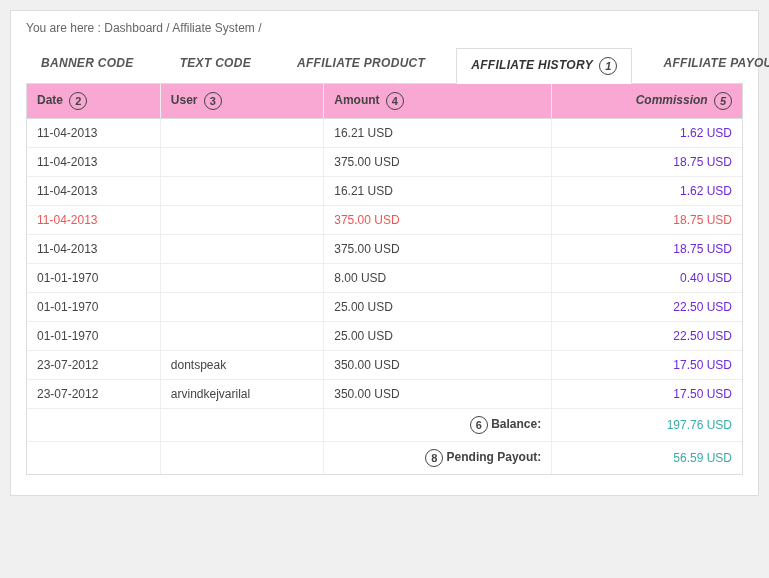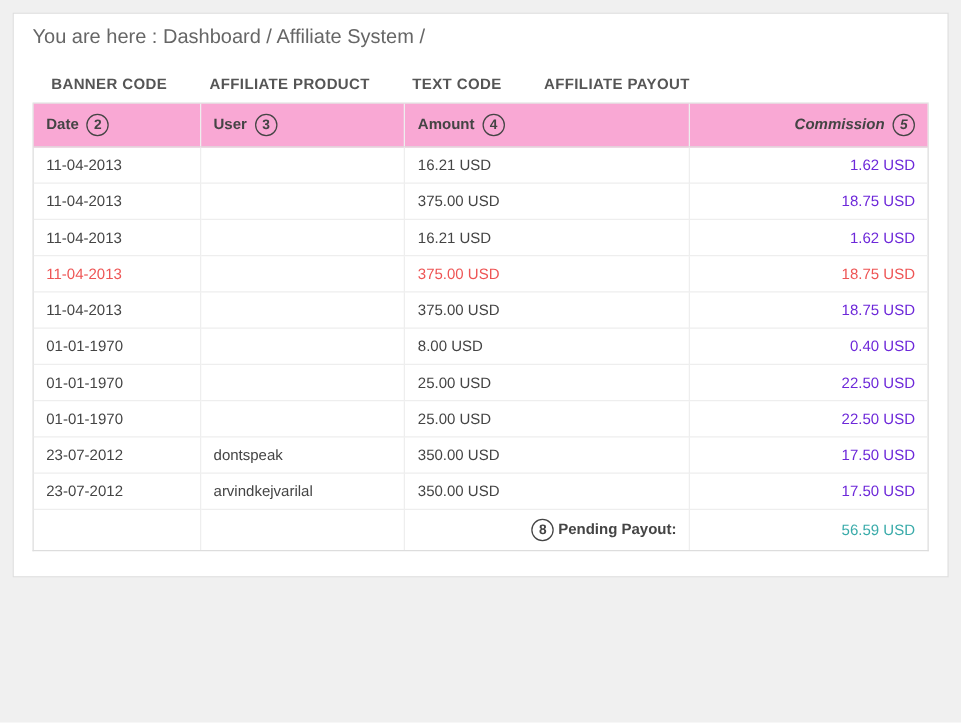--- a/index.html
+++ b/index.html
@@ -10,29 +10,30 @@
       background: #f0f0f0;
       padding: 10px;
     }
     .page-wrapper {
       background: #fff;
       border: 1px solid #ddd;
       padding: 10px 15px 20px 15px;
       max-width: 769px;
     }
     .breadcrumb {
-      font-size: 16px;
+      font-size: 12px;
       color: #666;
       margin-bottom: 12px;
     }
     .tabs {
       display: flex;
       border-bottom: 1px solid #ddd;
       margin-bottom: 0;
-      gap: 4px;
+      gap: 16px;
+      font-style: italic;
     }
     .tab {
       padding: 8px 14px;
       font-size: 12px;
       font-weight: bold;
       color: #555;
       cursor: pointer;
       border: 1px solid transparent;
       border-bottom: none;
       text-transform: uppercase;
@@ -110,22 +111,26 @@
     }
   </style>
 </head>
 <body>
 
 <div class="page-wrapper">
   <div class="breadcrumb">You are here : Dashboard / Affiliate System /</div>
 
   <div class="tabs">
     <div class="tab">BANNER CODE</div>
+    <div class="tab">TEXT CODE</div>
     <div class="tab">AFFILIATE PRODUCT</div>
-    <div class="tab">TEXT CODE</div>
+    <div class="tab active">
+      <span>AFFILIATE HISTORY</span>
+      <span class="circled">1</span>
+    </div>
     <div class="tab">AFFILIATE PAYOUT</div>
   </div>
 
   <div class="table-container">
     <table>
       <thead>
         <tr>
           <th>
             <span>Date</span>
             <span class="circled">2</span>
@@ -201,19 +206,25 @@
           </tr>
           <tr>
             <td>23-07-2012</td>
             <td>arvindkejvarilal</td>
             <td class="amount-col">350.00 USD</td>
             <td class="commission-col">17.50 USD</td>
           </tr>
           <tr>
             <td></td>
             <td></td>
+            <td class="summary-label"><span class="circled">6</span> Balance:</td>
+            <td class="summary-value">197.76 USD</td>
+          </tr>
+          <tr>
+            <td></td>
+            <td></td>
             <td class="summary-label"><span class="circled">8</span> Pending Payout:</td>
             <td class="summary-value">56.59 USD</td>
           </tr>
         </tbody>
     </table>
   </div>
 </div>
 
 </body></html>

